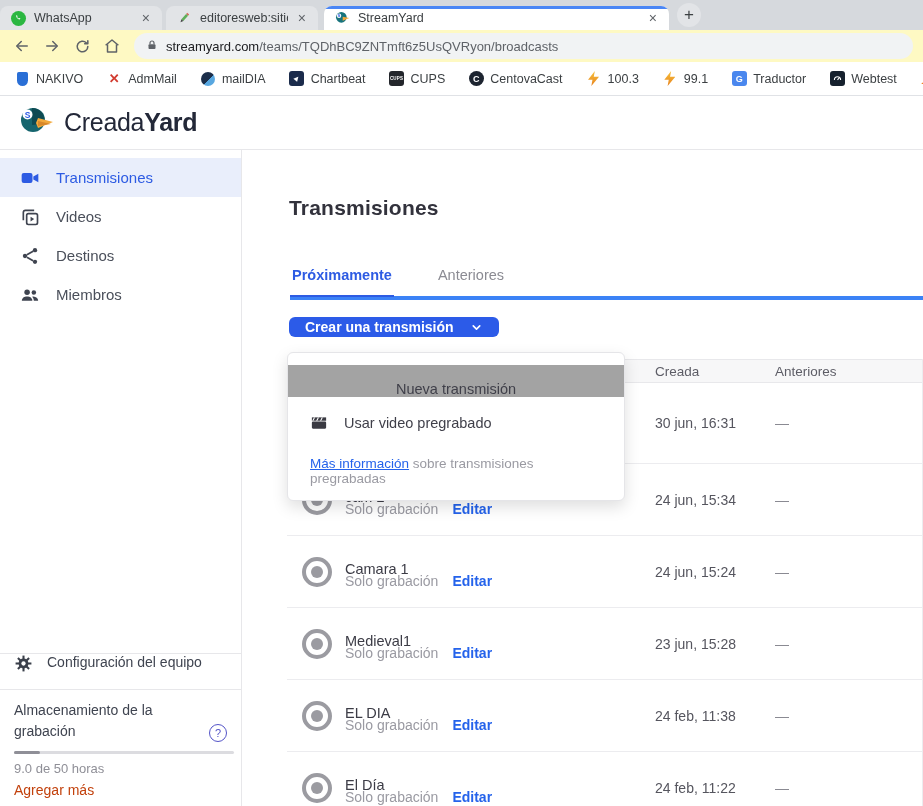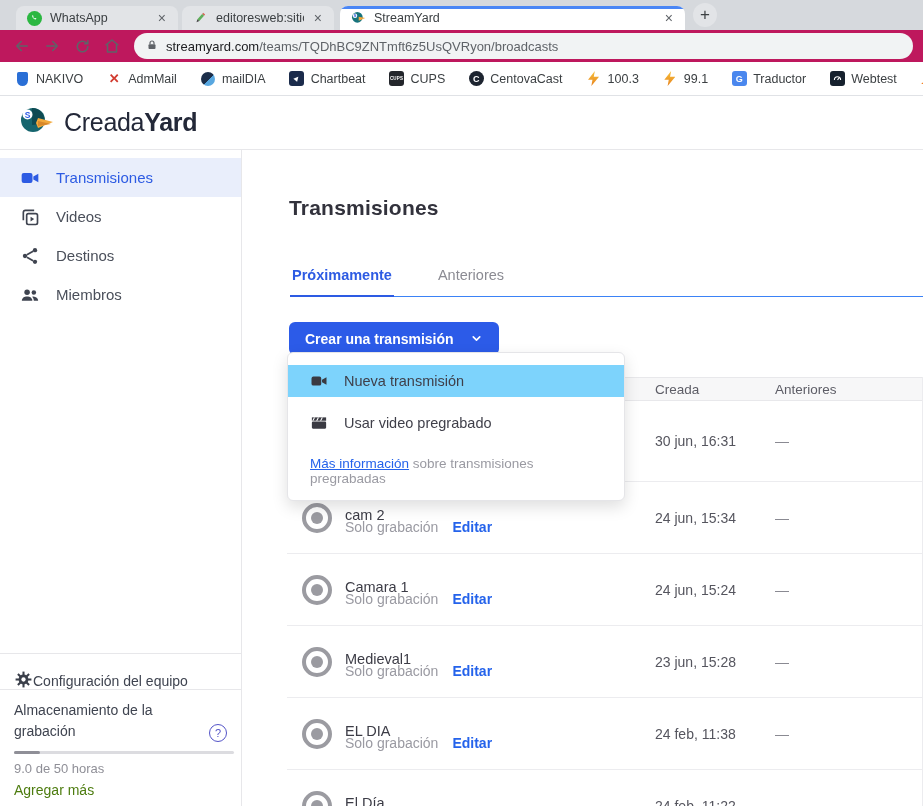--- a/index.html
+++ b/index.html
@@ -1,36 +1,36 @@
 <!DOCTYPE html>
 <html><head>
 <meta charset="utf-8">
 <style>
   * { margin:0; padding:0; box-sizing:border-box; }
   body { font-family:"Liberation Sans", sans-serif; background:#fff; }
   .screen { position:relative; width:923px; height:806px; overflow:hidden; background:#fff; }
 
   
-  .tabbar { height:30px; background:#d6d9dd; display:flex; align-items:flex-end; padding-left:16px; }
+  .tabbar { height:30px; background:#d6d9dd; display:flex; align-items:flex-end; padding-left:0; }
   .tab { height:24px; display:flex; align-items:center; gap:8px; padding:0 10px; border-radius:8px 8px 0 0;
          font-size:12.5px; color:#3c4043; position:relative; overflow:hidden; }
   .tab.inactive { background:#e2e4e7; }
   .tab.active { background:#fff; }
   .tab.active::before { content:""; position:absolute; top:0; left:0; right:0; height:3px; background:#4a86f5; }
   .tab .tab-label { flex:1; white-space:nowrap; overflow:hidden; }
   .tab .close { font-size:14px; color:#5f6368; padding:0 2px; flex:none; }
   .t1 { width:162px; margin-right:4px; }
   .t2 { width:152px; margin-right:6px; }
   .t3 { width:345px; }
   .newtab { width:24px; height:24px; margin:0 0 3px 8px; border-radius:50%; display:flex; align-items:center;
             justify-content:center; font-size:17px; color:#3c4043; background:#e2e4e7; }
   .favicon { width:16px; height:16px; flex:none; display:flex; align-items:center; justify-content:center; }
   .wa-circle { width:15px; height:15px; border-radius:50%; background:#2bb741; display:flex; align-items:center; justify-content:center; }
 
-  .toolbar { height:32px; background:#be185d; display:flex; align-items:center; padding:0 10px; gap:6px; }
+  .toolbar { height:32px; background:#fef9c3; display:flex; align-items:center; padding:0 10px; gap:6px; }
   .nav-btn { width:24px; height:24px; display:flex; align-items:center; justify-content:center; }
   .omnibox { flex:1; height:26px; background:#f1f3f4; border-radius:14px; display:flex; align-items:center;
              padding:0 12px; gap:8px; margin-left:4px; font-size:13px; white-space:nowrap; overflow:hidden; }
   .url-domain { color:#202124; }
   .url-path { color:#5f6368; }
 
   .bookmarks { height:34px; background:#fff; border-bottom:1px solid #e0e2e6; display:flex; align-items:center;
                padding:0 14px; gap:23px; font-size:12.5px; color:#3c4043; overflow:hidden; }
   .bm { display:flex; align-items:center; gap:6px; flex:none; }
   .bm-ic { width:16px; height:16px; display:flex; align-items:center; justify-content:center; flex:none; }
@@ -55,39 +55,39 @@
 
   
   .body { display:flex; height:656px; }
   .sidebar { width:242px; flex:none; border-right:1px solid #e7e7ea; display:flex; flex-direction:column; padding-top:8px; }
   .side-item { height:39px; display:flex; align-items:center; gap:16px; padding-left:20px; font-size:15px; color:#4a4f5a; }
   .side-item svg { color:#3f4450; }
   .side-item.active { background:#e9eefb; color:#2d5be3; }
   .side-item.active svg { color:#2d5be3; }
   .flex-spacer { flex:1; }
   .team-settings { border-top:1px solid #e7e7ea; border-bottom:1px solid #e7e7ea; height:37px; display:flex;
-                   align-items:flex-end; gap:0; padding-left:14px; font-size:14px; color:#3f4450; }
+                   align-items:flex-start; gap:14px; padding-left:14px; font-size:14px; color:#3f4450; }
   .storage { padding:10px 14px 8px; }
   .storage-head { display:flex; justify-content:space-between; align-items:flex-end; }
   .storage-title { font-size:14px; color:#3f4450; line-height:1.5; width:165px; }
   .help { width:18px; height:18px; border:1.5px solid #5454c8; border-radius:50%; color:#5454c8; font-size:11px;
           display:flex; align-items:center; justify-content:center; margin-top:4px; }
   .progress { height:3px; width:220px; background:#dcdce0; border-radius:2px; margin:9px 0 7px; }
   .progress .fill { width:11.6%; height:100%; background:#8f8f97; border-radius:2px; }
   .usage { font-size:13px; color:#8f8f97; margin-bottom:6px; }
-  .add-more { font-size:14px; color:#4d7c0f; }
+  .add-more { font-size:14px; color:#c2410c; }
 
   
   .main { flex:1; position:relative; overflow:hidden; }
   .page-title { margin:46px 0 0 47px; font-size:21px; font-weight:700; color:#32323c; letter-spacing:.2px; }
-  .tabstrip { margin:38px 0 8px 48px; display:flex; gap:42px; border-bottom:1px solid #3b82f6; }
+  .tabstrip { margin:38px 0 0 48px; display:flex; gap:42px; border-bottom:4px solid #3b82f6; }
   .mtab { padding:9px 2px 12px; font-size:14.5px; }
   .mtab.on { color:#2d5be3; font-weight:700; border-bottom:2px solid #2d5be3; margin-bottom:-1px; }
   .mtab.off { color:#8b8b93; }
-  .create-btn { margin:17px 0 0 47px; height:33px; padding:0 16px; background:#2c5be8; color:#fff; border:none;
+  .create-btn { margin:17px 0 0 47px; height:20px; padding:0 16px; background:#2c5be8; color:#fff; border:none;
                 border-radius:6px; font-size:14px; font-weight:700; display:inline-flex; align-items:center; gap:16px;
                 font-family:inherit; }
   .table { margin:22px 0 0 45px; border-right:1px solid #ececef; }
   .thead { height:24px; background:#f7f7f8; border-top:1px solid #e8e8eb; border-bottom:1px solid #e8e8eb;
            position:relative; font-size:13.5px; color:#5d5d66; }
   .col-created { position:absolute; left:368px; top:50%; transform:translateY(-50%); }
   .col-sched { position:absolute; left:488px; top:50%; transform:translateY(-50%); }
   .row { height:72px; border-bottom:1px solid #ececef; position:relative; }
   .row.first { height:81px; }
   .rec { position:absolute; left:15px; top:50%; transform:translateY(-50%); width:30px; height:30px;
@@ -97,21 +97,21 @@
   .row-title { position:absolute; left:58px; top:25px; font-size:14.5px; color:#3c3c46; }
   .row-sub { position:absolute; left:58px; top:37px; font-size:14px; color:#9a9aa2; display:flex; gap:14px; }
   .edit-link { color:#2563eb; font-weight:700; }
   .cell-created { position:absolute; left:368px; top:50%; transform:translateY(-50%); font-size:14px; color:#55555e; }
   .cell-sched { position:absolute; left:488px; top:50%; transform:translateY(-50%); font-size:14px; color:#8a8a92; }
 
   
   .dropdown { position:absolute; left:45px; top:202px; width:338px; background:#fff; border:1px solid #e5e5e8;
               border-radius:6px; box-shadow:0 6px 16px rgba(0,0,0,.13); padding:12px 0 14px; z-index:5; }
   .dd-item { height:32px; display:flex; align-items:center; gap:16px; padding:0 22px; font-size:14.5px; color:#3f3f49; }
-  .dd-item.hover { background:#7dd3fc; }
+  .dd-item.hover { background:#a3a3a3;flex-direction:column; }
   .dd-item + .dd-item { margin-top:10px; }
   .dd-item svg { color:#3a3a42; }
   .dd-info { margin:17px 22px 0; font-size:13.5px; color:#9a9aa2; }
   .dd-info .link { color:#2563eb; text-decoration:underline; }
 </style>
 </head>
 <body>
 
 <div class="screen">
 

